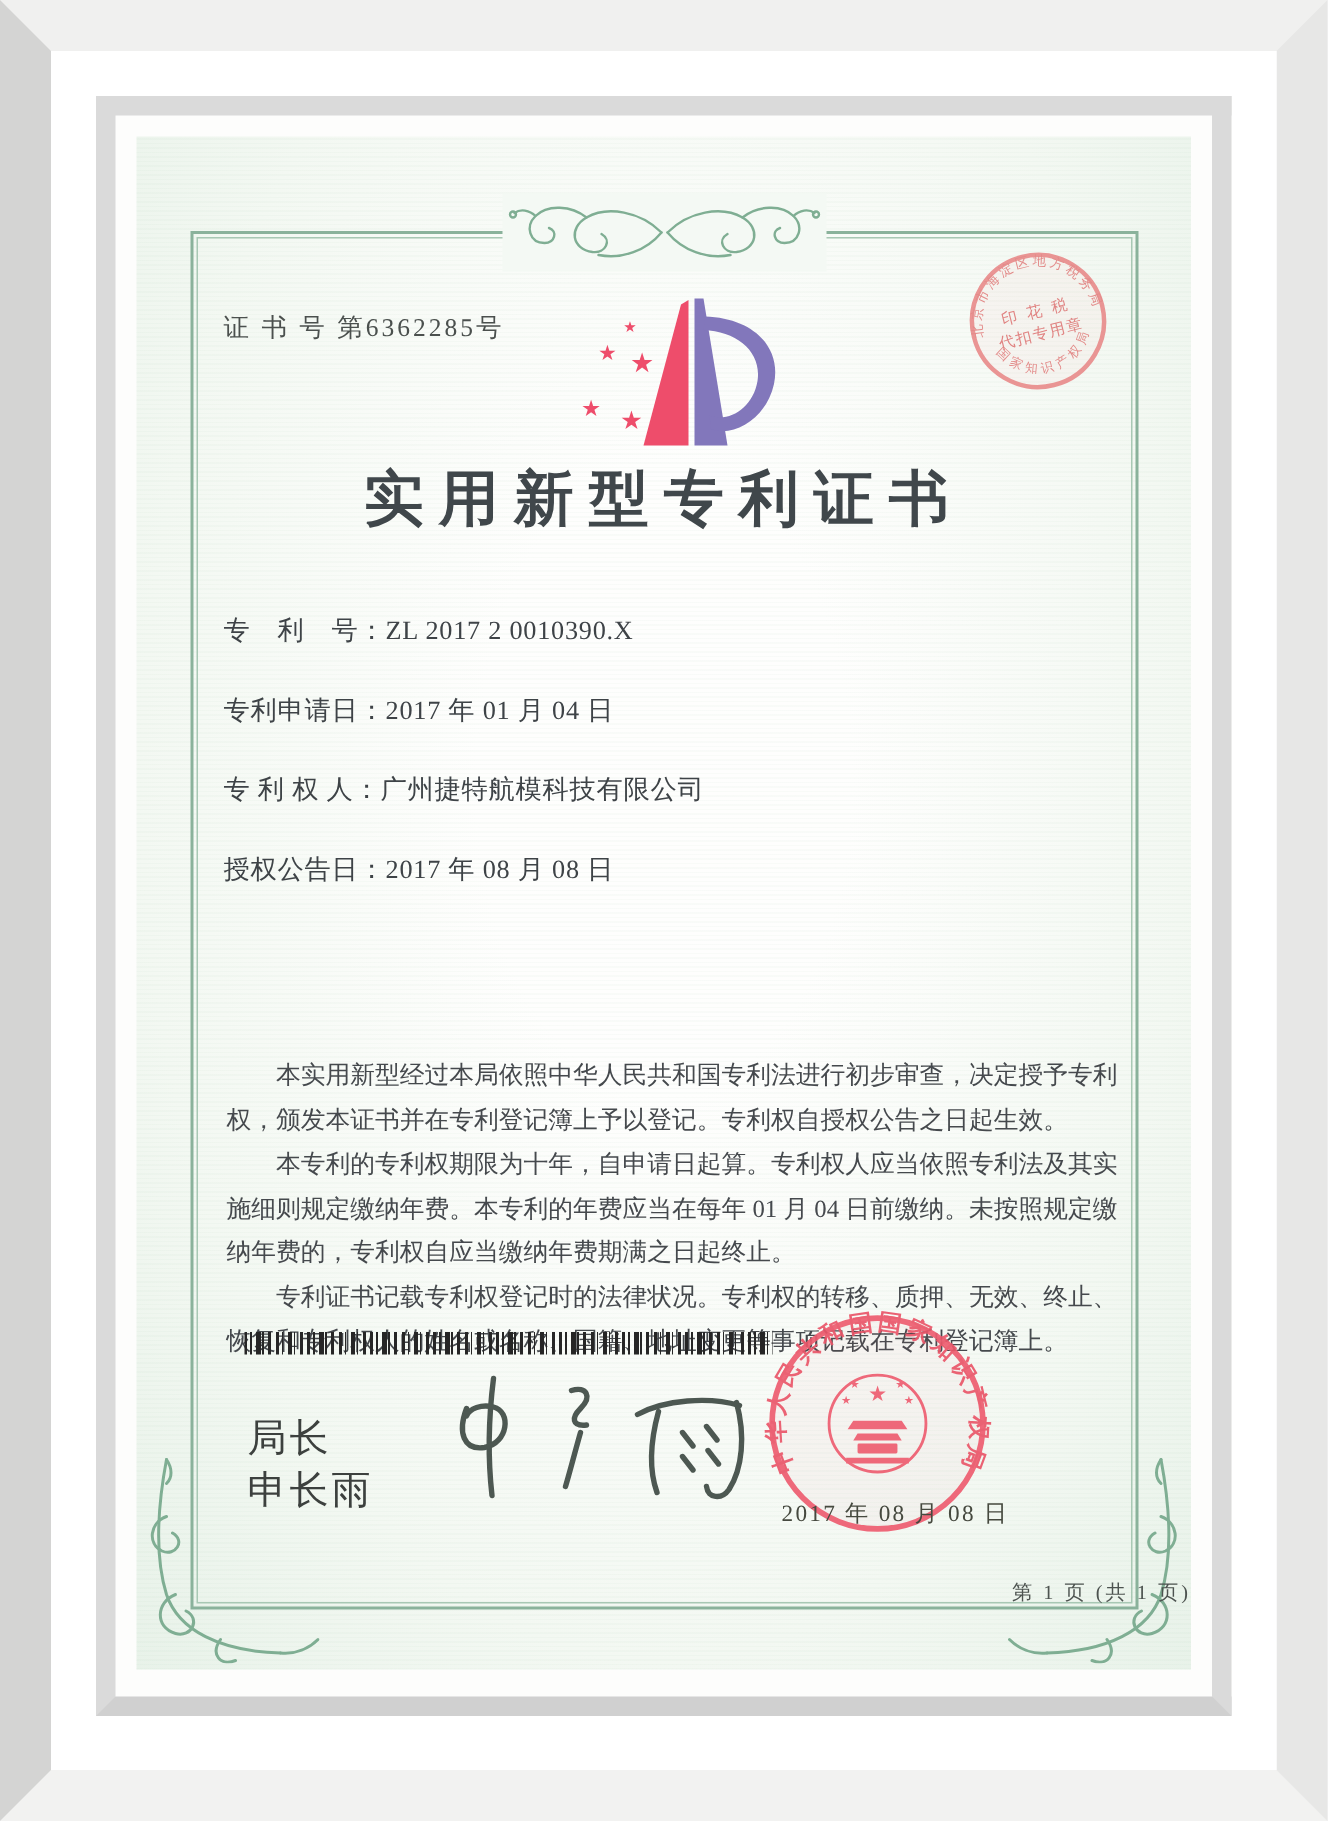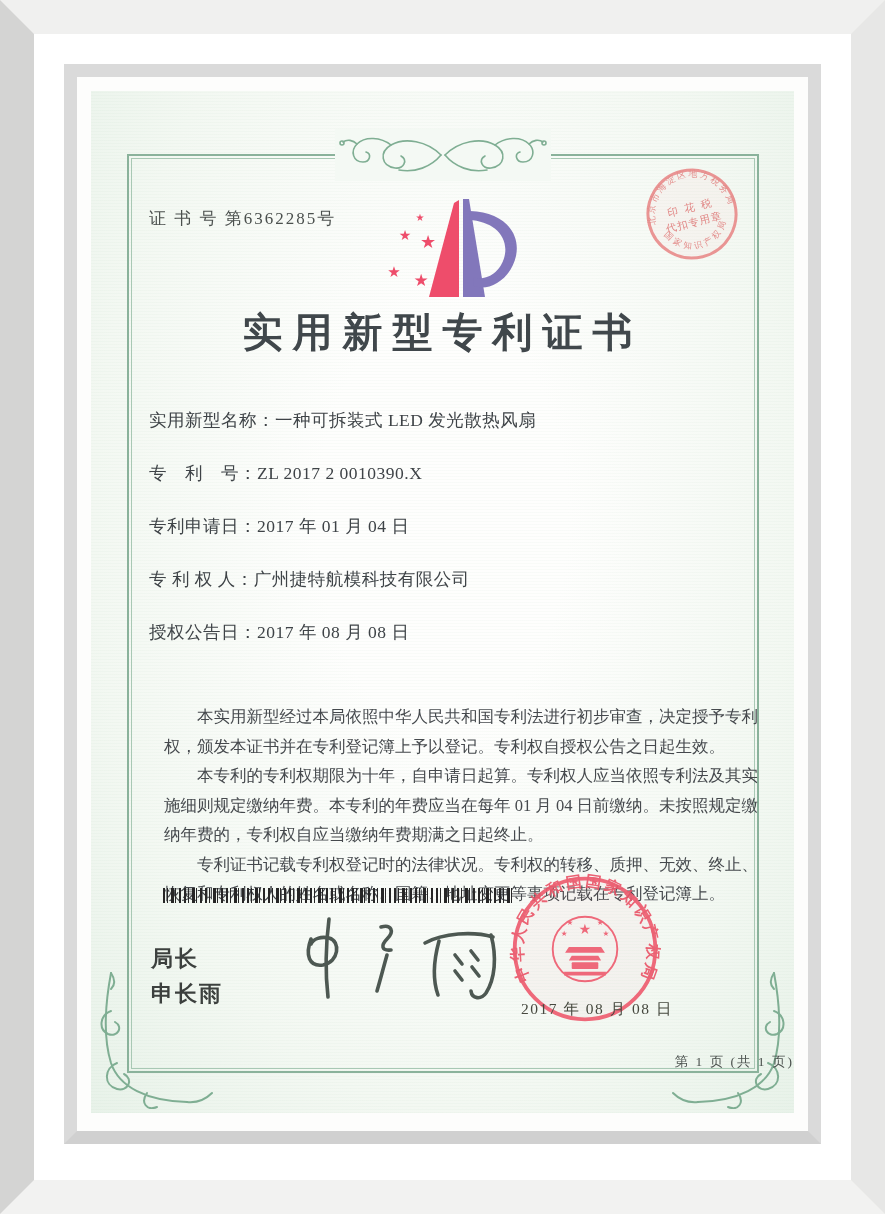--- a/index.html
+++ b/index.html
@@ -35,33 +35,33 @@
 
   .cert-no { position: absolute; left: 58px; top: 116px;
              font-size: 17px; letter-spacing: 2px; color: #4b504e; }
   .logo { position: absolute; left: 50%; top: 94px; transform: translateX(-50%);
           width: 160px; height: 130px; }
   .title { position: absolute; top: 214px; left: 0; width: 100%; margin: 0;
            text-align: center; font-size: 40px; font-weight: 700;
            letter-spacing: 10px; color: #40474b; }
   .fields { position: absolute; left: 58px; top: 318px; font-size: 17.5px; color: #3e4347; }
   .field-row { margin-bottom: 31px; line-height: 22px; letter-spacing: 0.5px; }
-  .body-text { position: absolute; left: 73px; top: 611px; width: 594px;
+  .body-text { position: absolute; left: 60px; top: 611px; width: 594px;
                font-size: 16.5px; line-height: 29.5px; color: #45494d; text-align: justify; }
   .body-text p { margin: 0; text-indent: 2em; }
   .barcode { position: absolute; left: 72px; top: 797px; width: 352px; height: 15px;
     background: repeating-linear-gradient(90deg,
       #262626 0 2px, rgba(0,0,0,0) 2px 4px,
       #262626 4px 5px, rgba(0,0,0,0) 5px 8px,
       #262626 8px 11px, rgba(0,0,0,0) 11px 12px,
       #262626 12px 13px, rgba(0,0,0,0) 13px 16px,
       #262626 16px 18px, rgba(0,0,0,0) 18px 21px); }
-  .signer { position: absolute; left: 60px; top: 850px; letter-spacing: 2px;
+  .signer { position: absolute; left: 74px; top: 850px; letter-spacing: 2px;
             font-family: "Liberation Sans", "DejaVu Sans", sans-serif;
-            font-size: 22px; line-height: 35px; color: #3c403e; font-weight: bold; }
+            font-size: 26px; line-height: 35px; color: #3c403e; }
   .signature { position: absolute; left: 192px; top: 818px; width: 240px; height: 96px; }
   .seal { position: absolute; left: 418px; top: 782px; width: 152px; height: 152px; opacity: .92; }
   .seal-date { position: absolute; left: 430px; top: 908px; font-size: 15.5px;
                letter-spacing: 1.5px; color: #46493f; }
   .footer { position: absolute; left: 0; top: 962px; width: 100%; text-align: right;
             font-size: 13.5px; letter-spacing: 2px; color: #4d5350; }
   .tax-stamp { position: absolute; left: 552px; top: 74px; width: 98px; height: 98px;
                transform: rotate(-14deg); opacity: .85; }
   svg { display: block; width: 100%; height: 100%; }
 </style>
@@ -125,23 +125,20 @@
             <text x="58" y="101" font-size="17" fill="#ee4d6b" text-anchor="middle">★</text>
             <path d="M91,18 L96,15 L96,112 L66,112 Z" fill="#ee4d6b"></path>
             <path d="M100,14 L106,14 L122,112 L100,112 Z" fill="#8277bb"></path>
             <path d="M107,26 C140,27 158,47 153,71 C148,94 126,107 111,101 L110,92 C123,97 139,87 142,69 C145,50 129,36 106,35 Z" fill="#8277bb"></path>
           </svg>
         </div>
 
         <h1 class="title">实用新型专利证书</h1>
 
         <div class="fields">
-          <div class="field-row">
-            <span>实用新型名称：</span><span>一种可拆装式 LED 发光散热风扇</span>
-          </div>
           <div class="field-row">
             <span>专　利　号：</span><span>ZL 2017 2 0010390.X</span>
           </div>
           <div class="field-row">
             <span>专利申请日：</span><span>2017 年 01 月 04 日</span>
           </div>
           <div class="field-row">
             <span>专 利 权 人：</span><span>广州捷特航模科技有限公司</span>
           </div>
           <div class="field-row">

